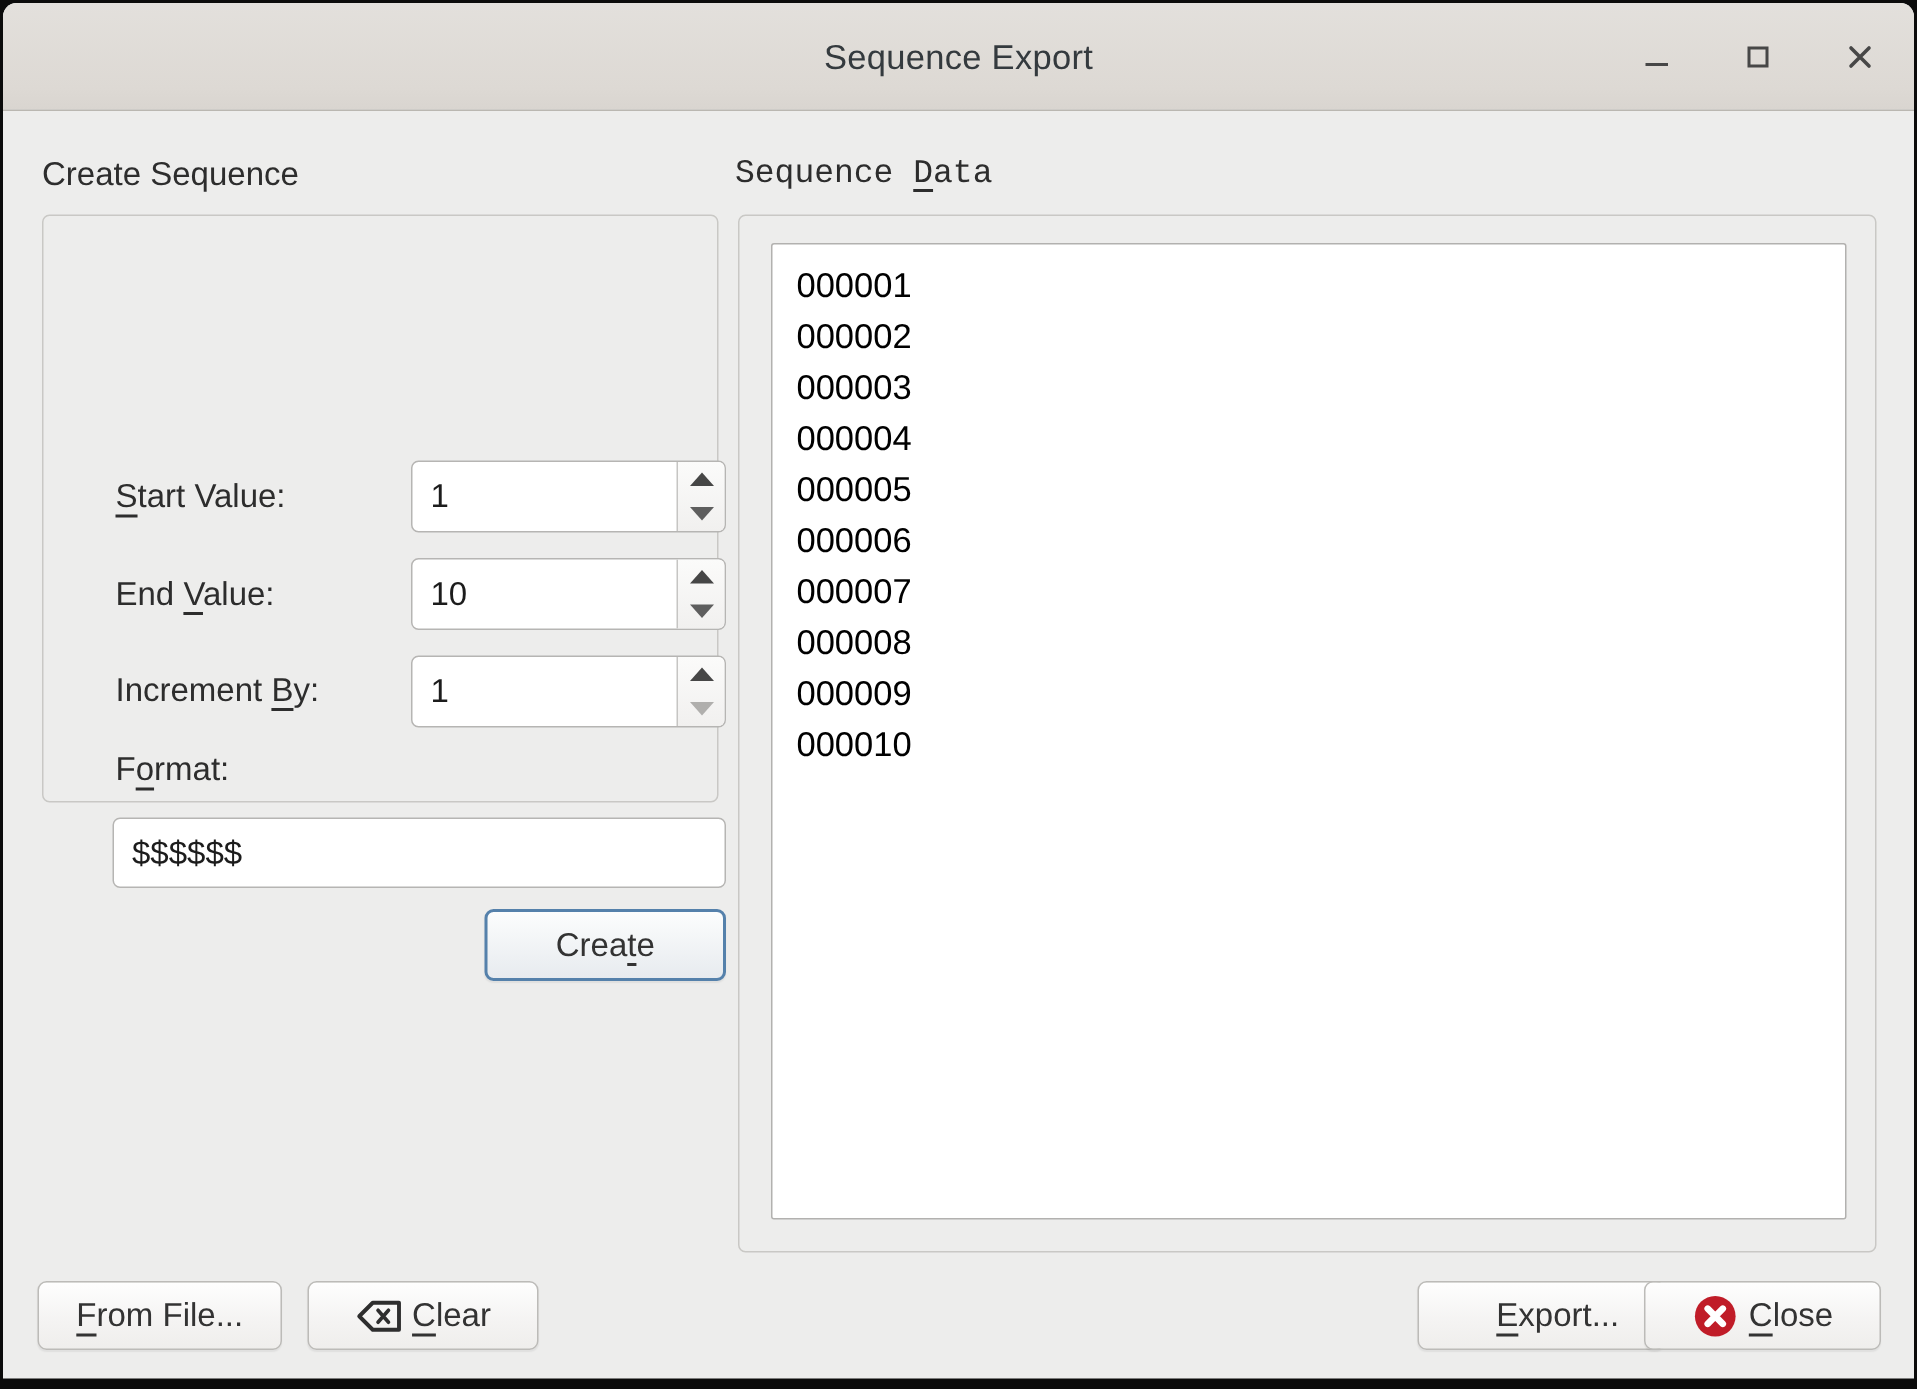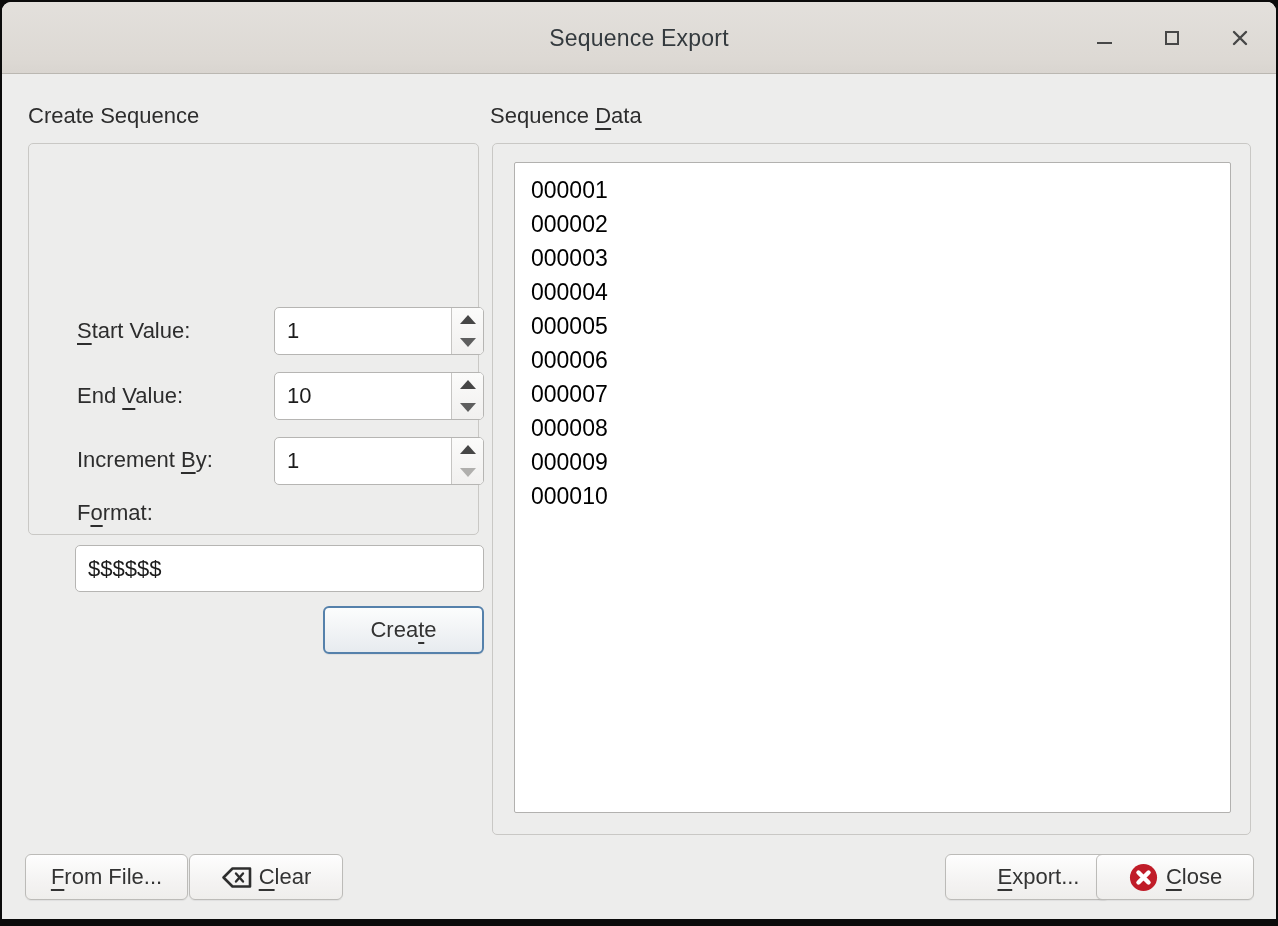--- a/index.html
+++ b/index.html
@@ -87,21 +87,21 @@
     font-size: 22px; color: #333333;
     box-shadow: 0 1px 1px rgba(0,0,0,0.06);
     cursor: default; white-space: nowrap;
   }
   .btn-create {
     left: 294px; top: 462px; width: 161px; height: 48px;
     border: 2px solid #5581ab;
     background: linear-gradient(180deg, #fcfdfd, #e7ebef);
   }
   .btn-fromfile { left: 23px; top: 852px; width: 163px; height: 46px; }
-  .btn-clear    { left: 187px; top: 852px; width: 154px; height: 46px; }
+  .btn-clear    { left: 203px; top: 852px; width: 154px; height: 46px; }
   .btn-export   { left: 943px; top: 852px; width: 165px; height: 46px; padding-left: 22px; }
   .btn-close    { left: 1094px; top: 852px; width: 158px; height: 46px; }
   .btn .icon { display: flex; align-items: center; }
   
   .seq-list {
     position: absolute; left: 512px; top: 160px; width: 717px; height: 651px;
     background: #ffffff; border: 1px solid #b2b1af; border-radius: 2px;
     overflow: hidden; padding: 10px 0 0 16px;
   }
   .seq-item { font-size: 23px; line-height: 34px; color: #000000; }
@@ -188,21 +188,21 @@
     <div class="field-label" style="top:356px;text-align:right;">
       <span>F</span><span class="mn">o</span><span>rmat:</span>
     </div>
     <input class="text-entry" value="$$$$$$" style="">
 
     <div class="btn btn-create">
       <span><span>Crea</span><span class="mn">t</span><span>e</span></span>
     </div>
   </div>
 
-  <div class="group-label" style="left:488px; top:101px;">
+  <div class="group-label" style="left:488px; top:101px;font-family:Liberation Mono, monospace;">
     <span>Sequence </span><span class="mn">D</span><span>ata</span>
   </div>
 
   <div class="groupbox" style="left:490px; top:141px; width:759px; height:692px;"></div>
 
   <div class="seq-list">
     <div class="seq-item">000001</div>
     <div class="seq-item">000002</div>
     <div class="seq-item">000003</div>
     <div class="seq-item">000004</div>

